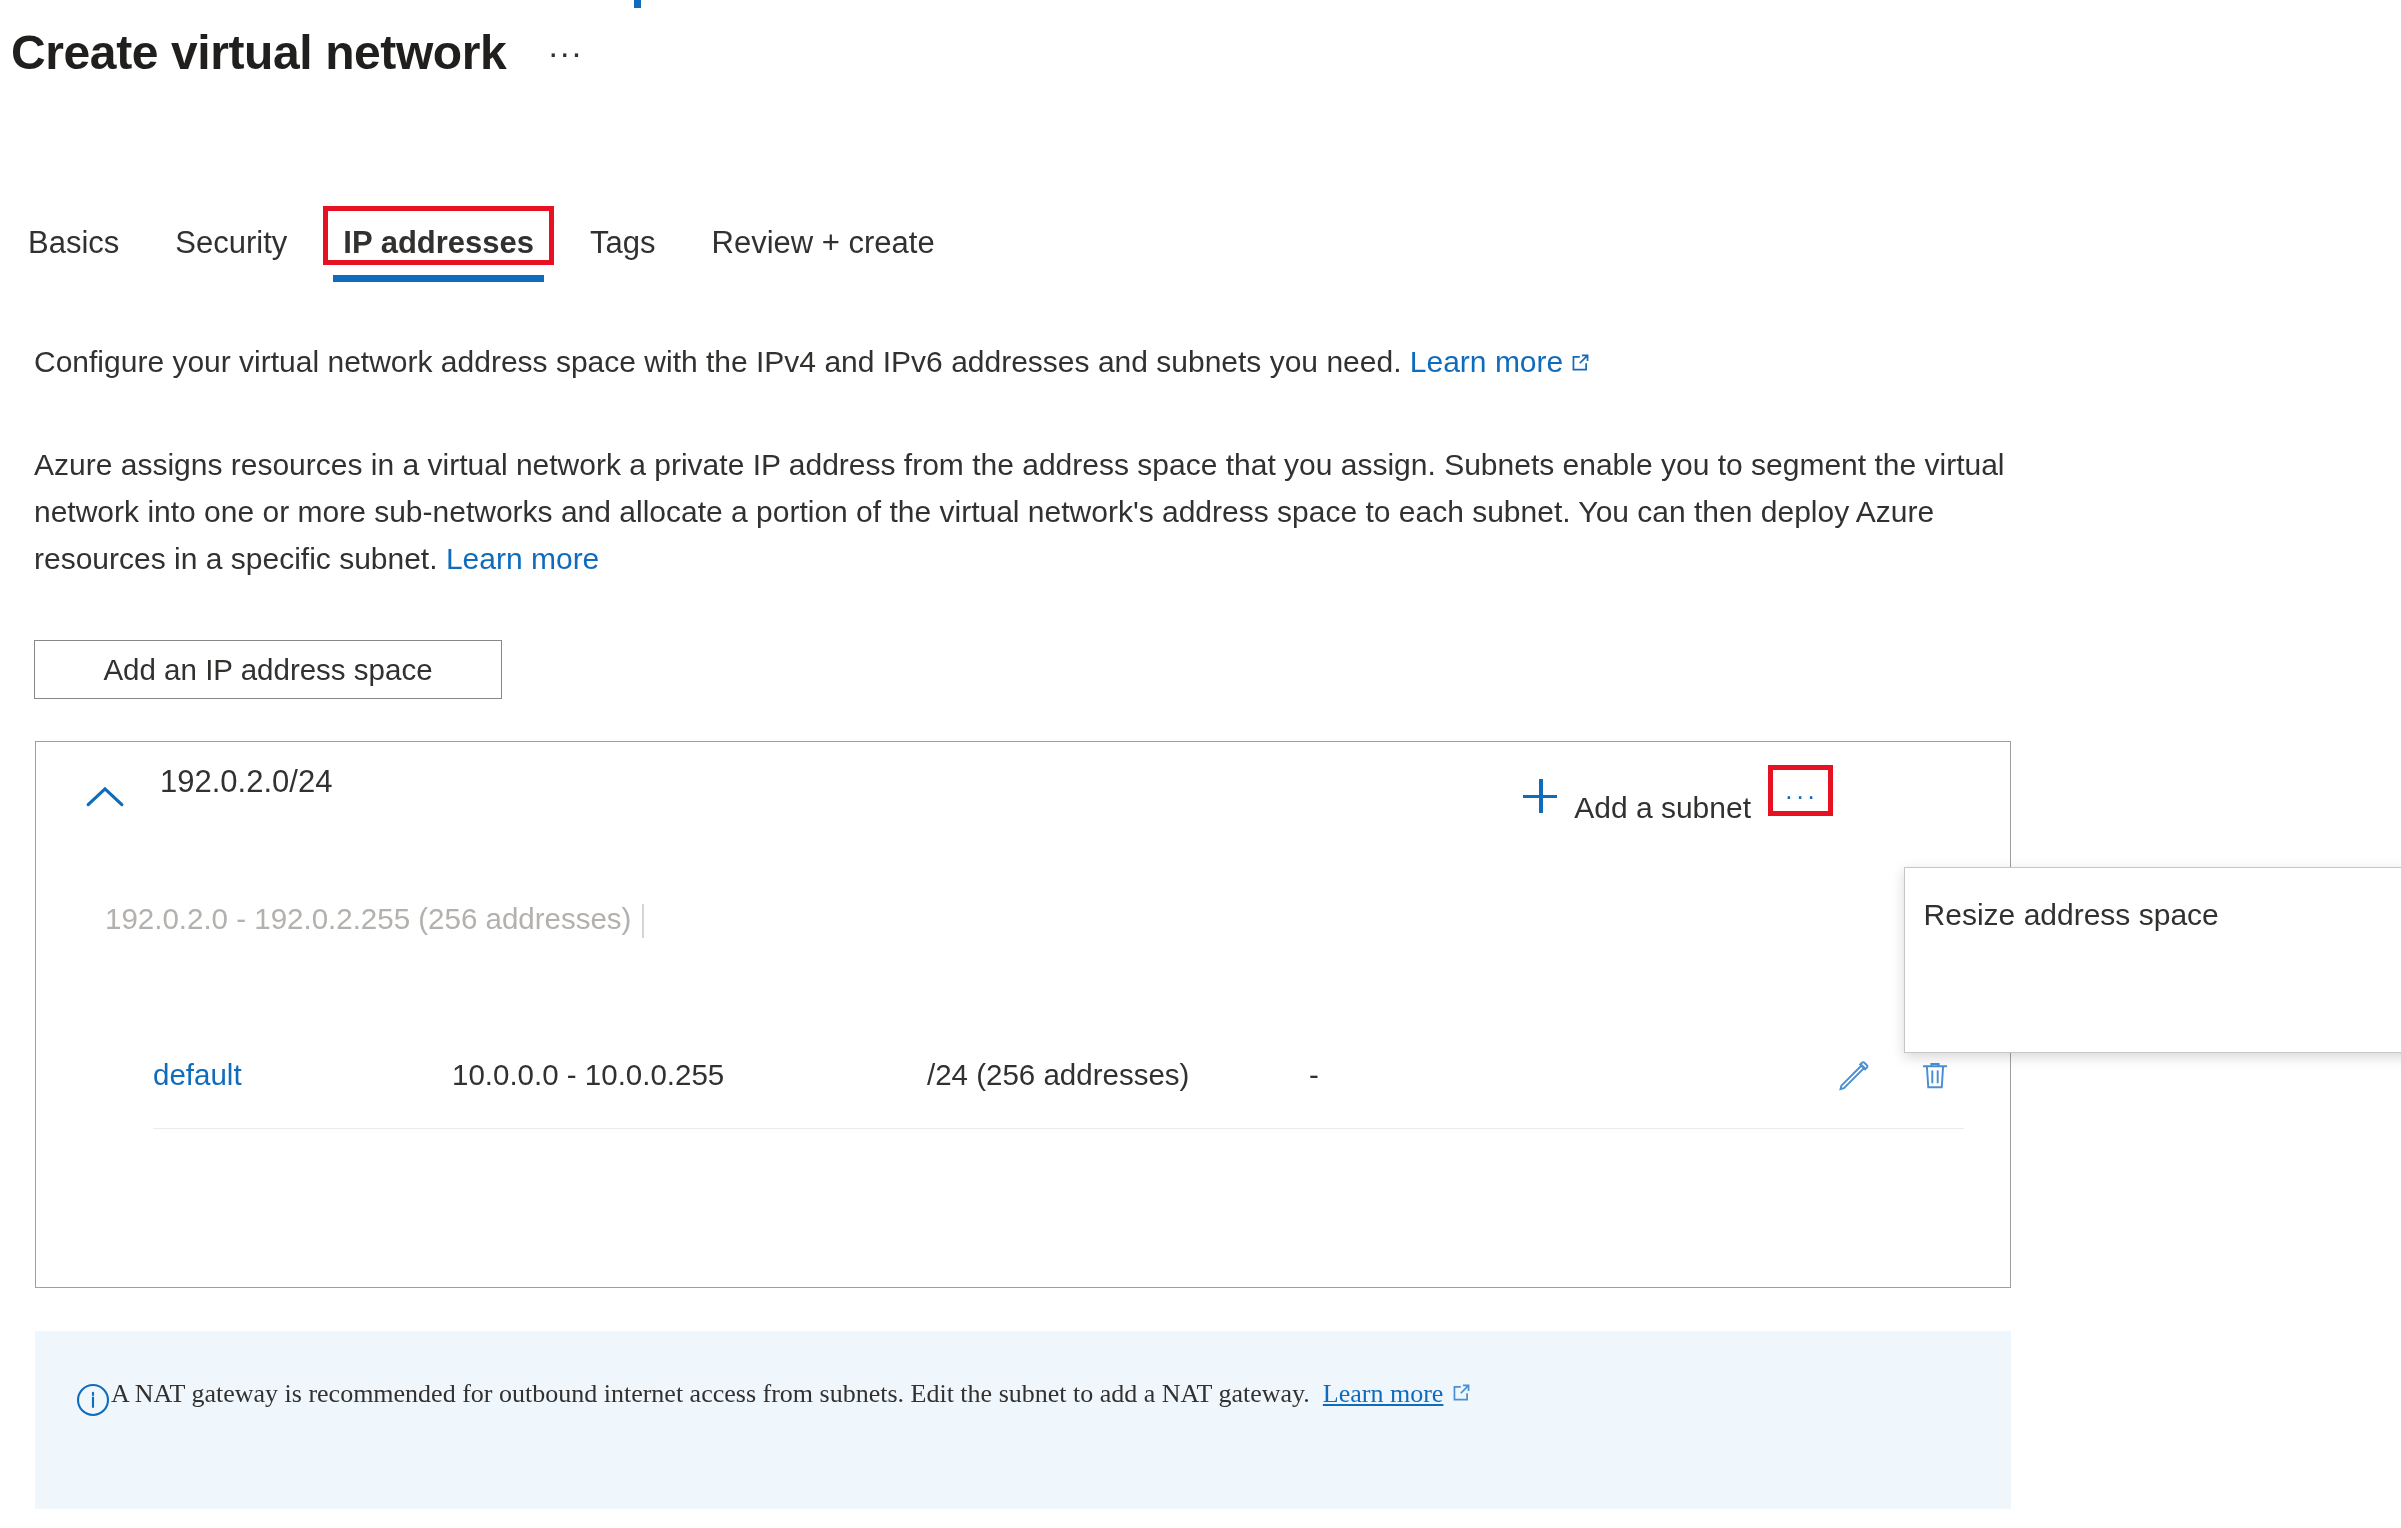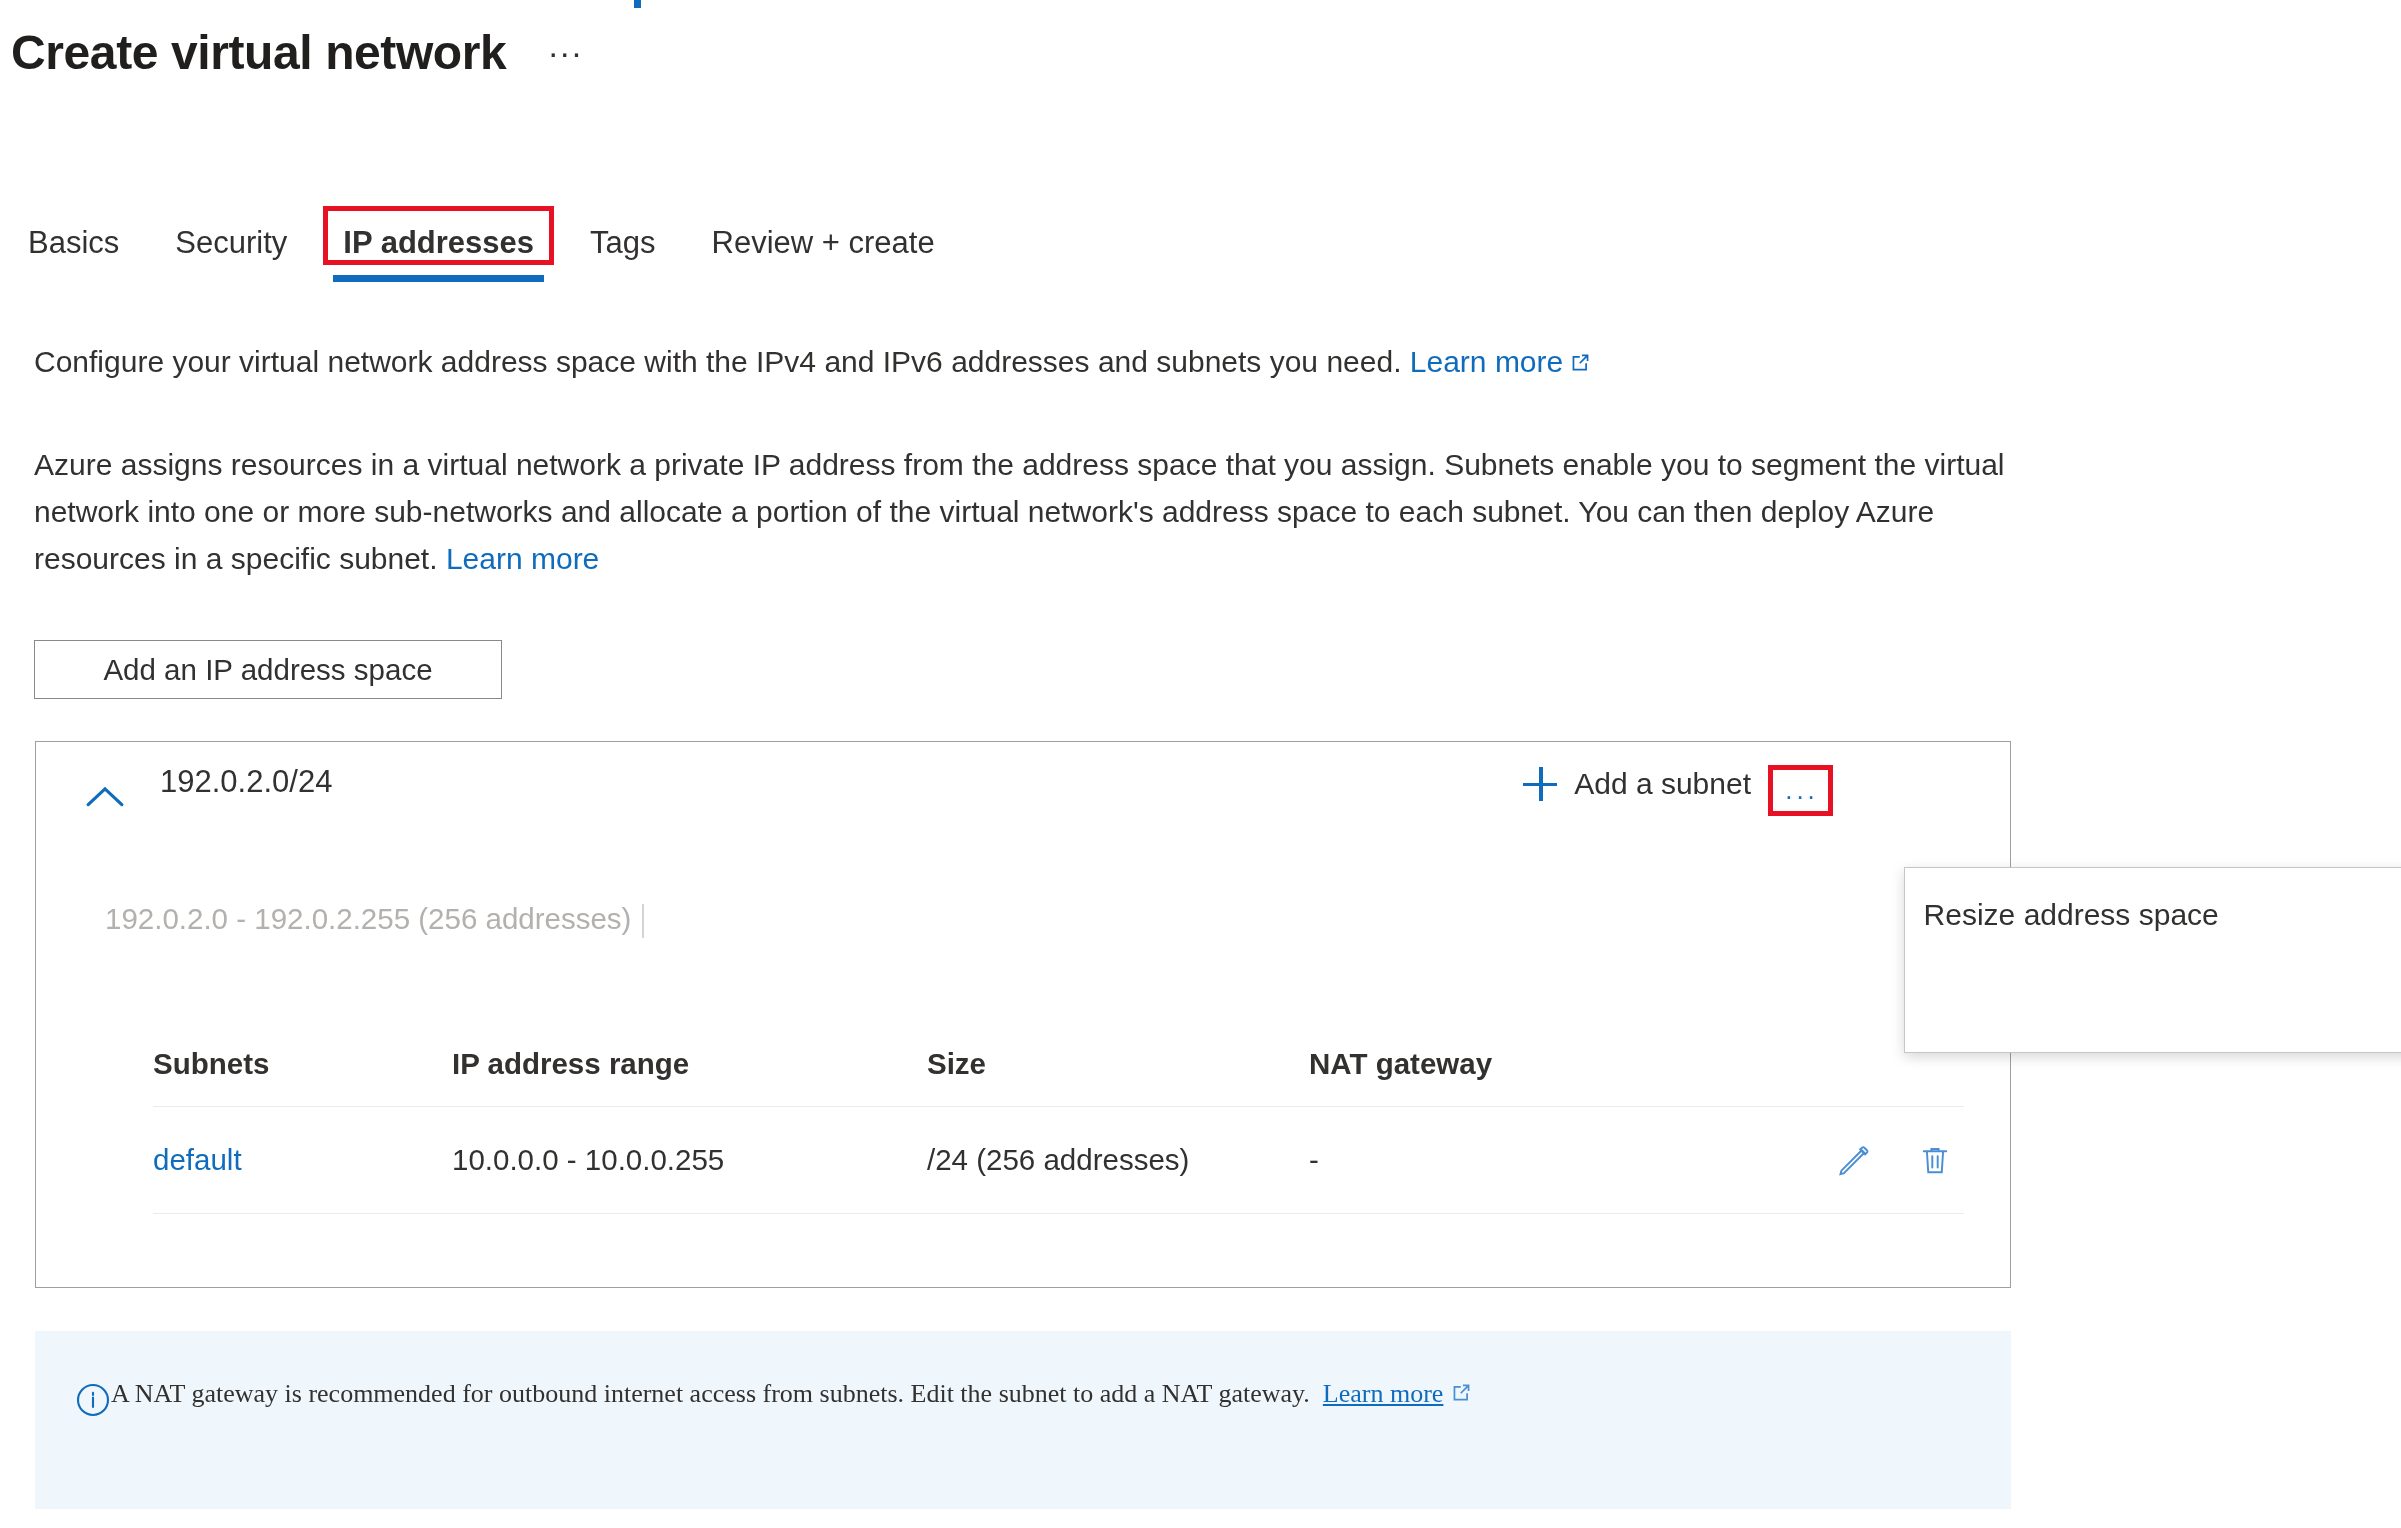--- a/index.html
+++ b/index.html
@@ -163,20 +163,21 @@
     content: "";
     position: absolute;
     background: #0f6cbd;
   }
   .plus-icon::before { left: 0; right: 0; top: 15.5px; height: 3.9px; }
   .plus-icon::after  { top: 0; bottom: 0; left: 15.5px; width: 3.9px; }
   .add-subnet-label {
     font-size: 30px;
     color: #323130;
     white-space: nowrap;
+    margin-top: 24px;
   }
   .more-btn {
     position: absolute;
     right: 177px; top: 23px;
     width: 65px; height: 51px;
     border: 5.4px solid #e81123;
     background: #ffffff;
     display: flex;
     align-items: center;
     justify-content: center;
@@ -355,27 +356,20 @@
 
     <div class="more-btn">
       <span class="more-dots">...</span>
     </div>
   </div>
 </div>
 
 <div class="range-sub">192.0.2.0 - 192.0.2.255 (256 addresses)</div>
 
 <div class="table">
-  <div class="t-row t-head">
-    <div class="cell c-subnet">Subnets</div>
-    <div class="cell c-range">IP address range</div>
-    <div class="cell c-size">Size</div>
-    <div class="cell c-nat">NAT gateway</div>
-    <div class="cell c-actions"></div>
-  </div>
 
   <div class="t-row t-body">
     <div class="cell c-subnet">
       <a class="subnet-link">default</a>
     </div>
     <div class="cell c-range">10.0.0.0 - 10.0.0.255</div>
     <div class="cell c-size">/24 (256 addresses)</div>
     <div class="cell c-nat">-</div>
     <div class="cell c-actions">
       <span class="icon-btn">

